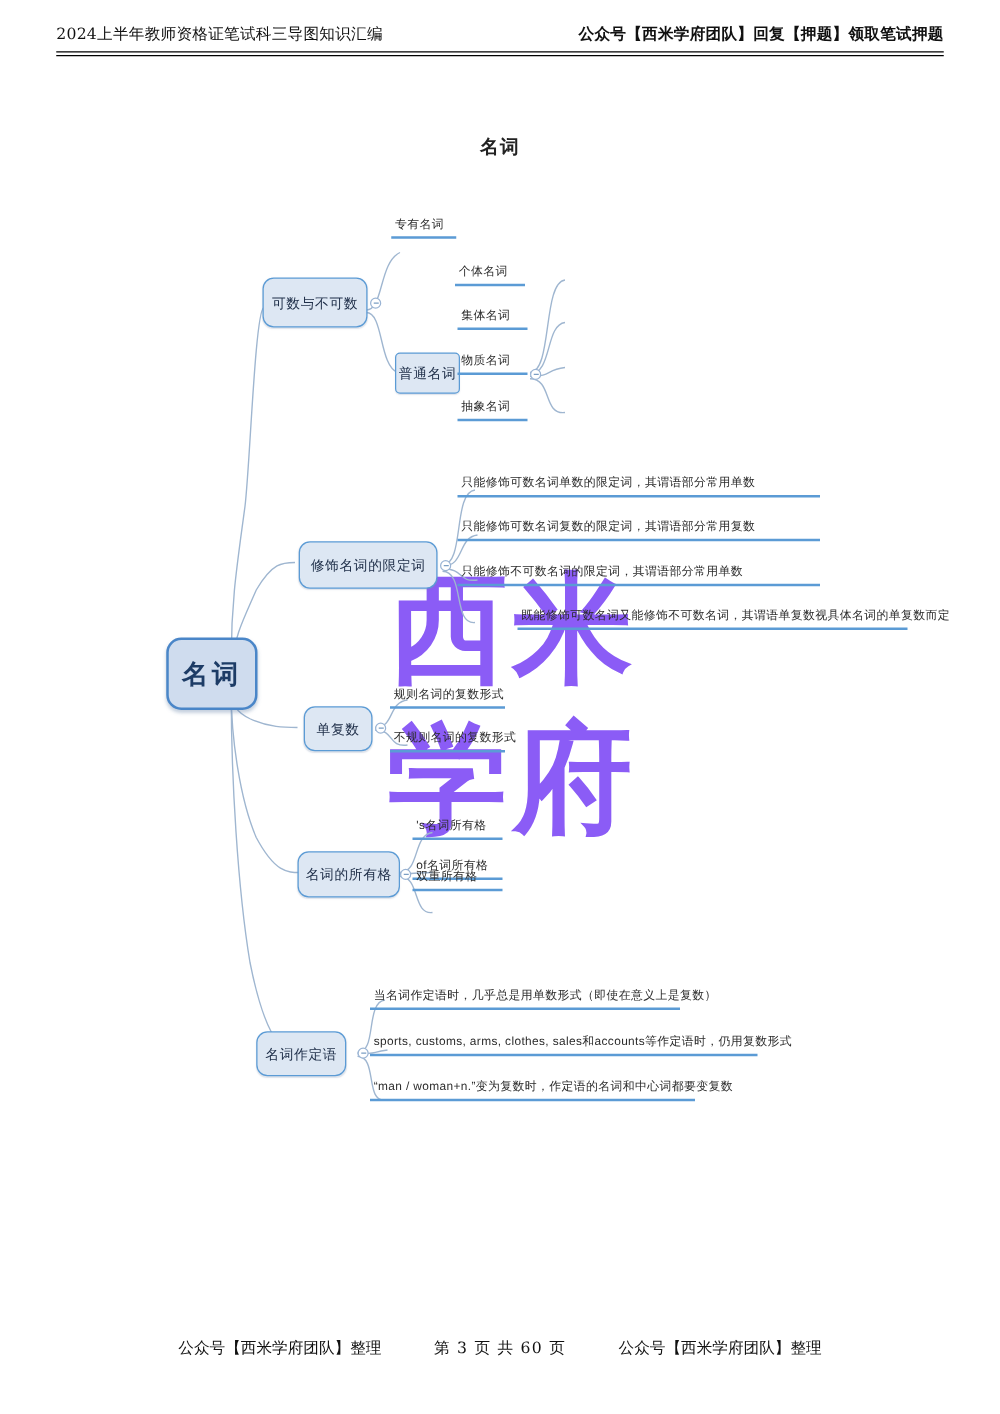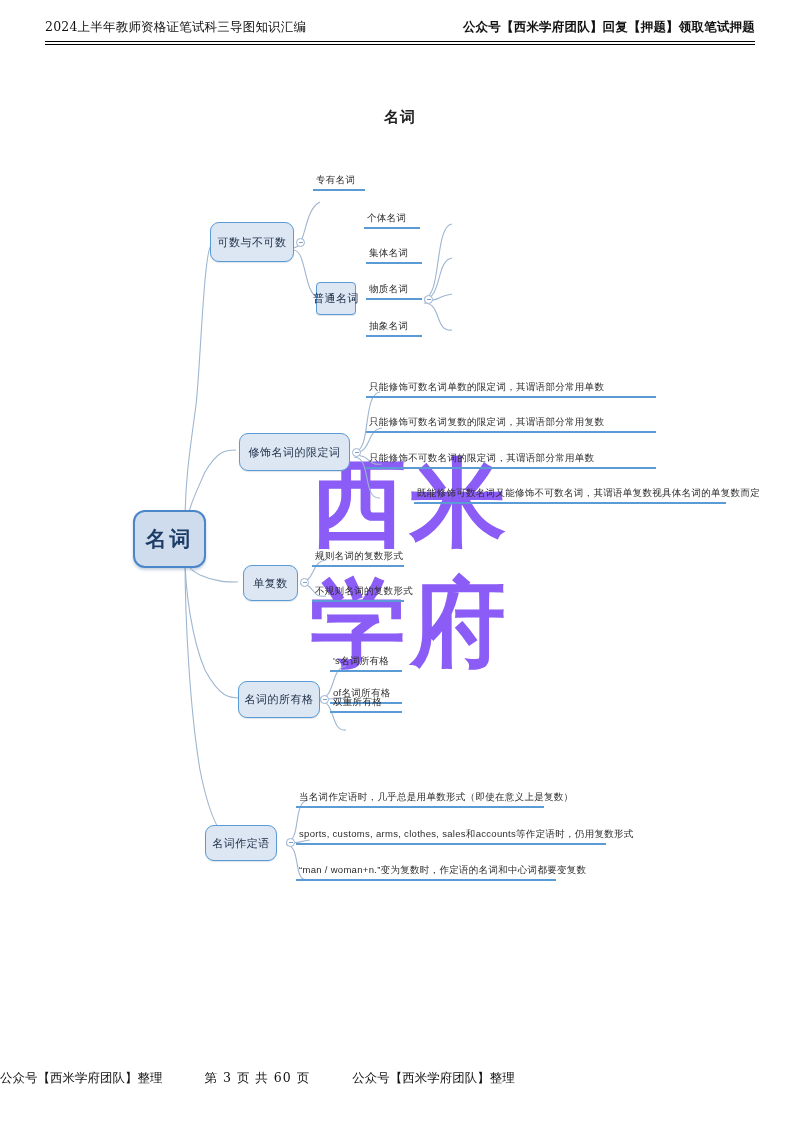--- a/index.html
+++ b/index.html
@@ -85,21 +85,21 @@
     position:absolute;width:9px;height:9px;border-radius:50%;
     border:1.2px solid #9ab4d4;background:#ffffff;box-sizing:border-box;
   }
   .handle::after{
     content:"";position:absolute;left:1.6px;top:3.2px;width:4.6px;height:1.2px;background:#7b9ec4;
   }
 
   
   .doc-footer{
     position:absolute;left:0;top:1070px;width:800px;
-    display:flex;justify-content:flex-start;align-items:baseline;
+    display:flex;justify-content:center;align-items:baseline;
     gap:42px;
     font-family:"DejaVu Serif","Liberation Serif",serif;
     font-size:12.5px;color:#111;white-space:nowrap;
   }
   .doc-footer .pg{letter-spacing:1px;}
 </style>
 </head>
 <body>
 
 <div class="page">
@@ -166,32 +166,32 @@
       </g>
     </svg>
 
     <div class="node-box node-root" style="left:133px;top:360px;width:73px;height:58px;">名词</div>
 
     <div class="node-box" style="left:210px;top:72px;width:84px;height:40px;">可数与不可数</div>
     <div class="handle" style="left:296px;top:88px;"></div>
 
     <div class="leaf" style="left:313px;top:22px;width:52px;">专有名词</div>
 
-    <div class="node-box" style="left:316px;top:132px;width:40px;height:33px;border-radius:4px;">普通名词</div>
+    <div class="node-box" style="left:316px;top:132px;width:52px;height:33px;border-radius:4px;">普通名词</div>
     <div class="handle" style="left:424px;top:145px;"></div>
 
     <div class="leaf" style="left:364px;top:60px;width:56px;">个体名词</div>
     <div class="leaf" style="left:366px;top:95px;width:56px;">集体名词</div>
     <div class="leaf" style="left:366px;top:131px;width:56px;">物质名词</div>
     <div class="leaf" style="left:366px;top:168px;width:56px;">抽象名词</div>
 
     <div class="node-box" style="left:239px;top:283px;width:111px;height:38px;">修饰名词的限定词</div>
     <div class="handle" style="left:352px;top:298px;"></div>
 
-    <div class="leaf thin" style="left:366px;top:229px;width:290px;">只能修饰可数名词单数的限定词，其谓语部分常用单数</div>
+    <div class="leaf thin" style="left:366px;top:229px;width:290px;font-family:Liberation Mono, monospace;">只能修饰可数名词单数的限定词，其谓语部分常用单数</div>
     <div class="leaf thin" style="left:366px;top:264px;width:290px;">只能修饰可数名词复数的限定词，其谓语部分常用复数</div>
     <div class="leaf thin" style="left:366px;top:300px;width:290px;">只能修饰不可数名词的限定词，其谓语部分常用单数</div>
     <div class="leaf thin" style="left:366px;top:335px;width:312px;margin-left:48px;">既能修饰可数名词又能修饰不可数名词，其谓语单复数视具体名词的单复数而定</div>
 
     <div class="node-box" style="left:243px;top:415px;width:55px;height:36px;">单复数</div>
     <div class="handle" style="left:300px;top:428px;"></div>
 
     <div class="leaf" style="left:312px;top:398px;width:92px;">规则名词的复数形式</div>
     <div class="leaf" style="left:312px;top:433px;width:92px;">不规则名词的复数形式</div>
 

